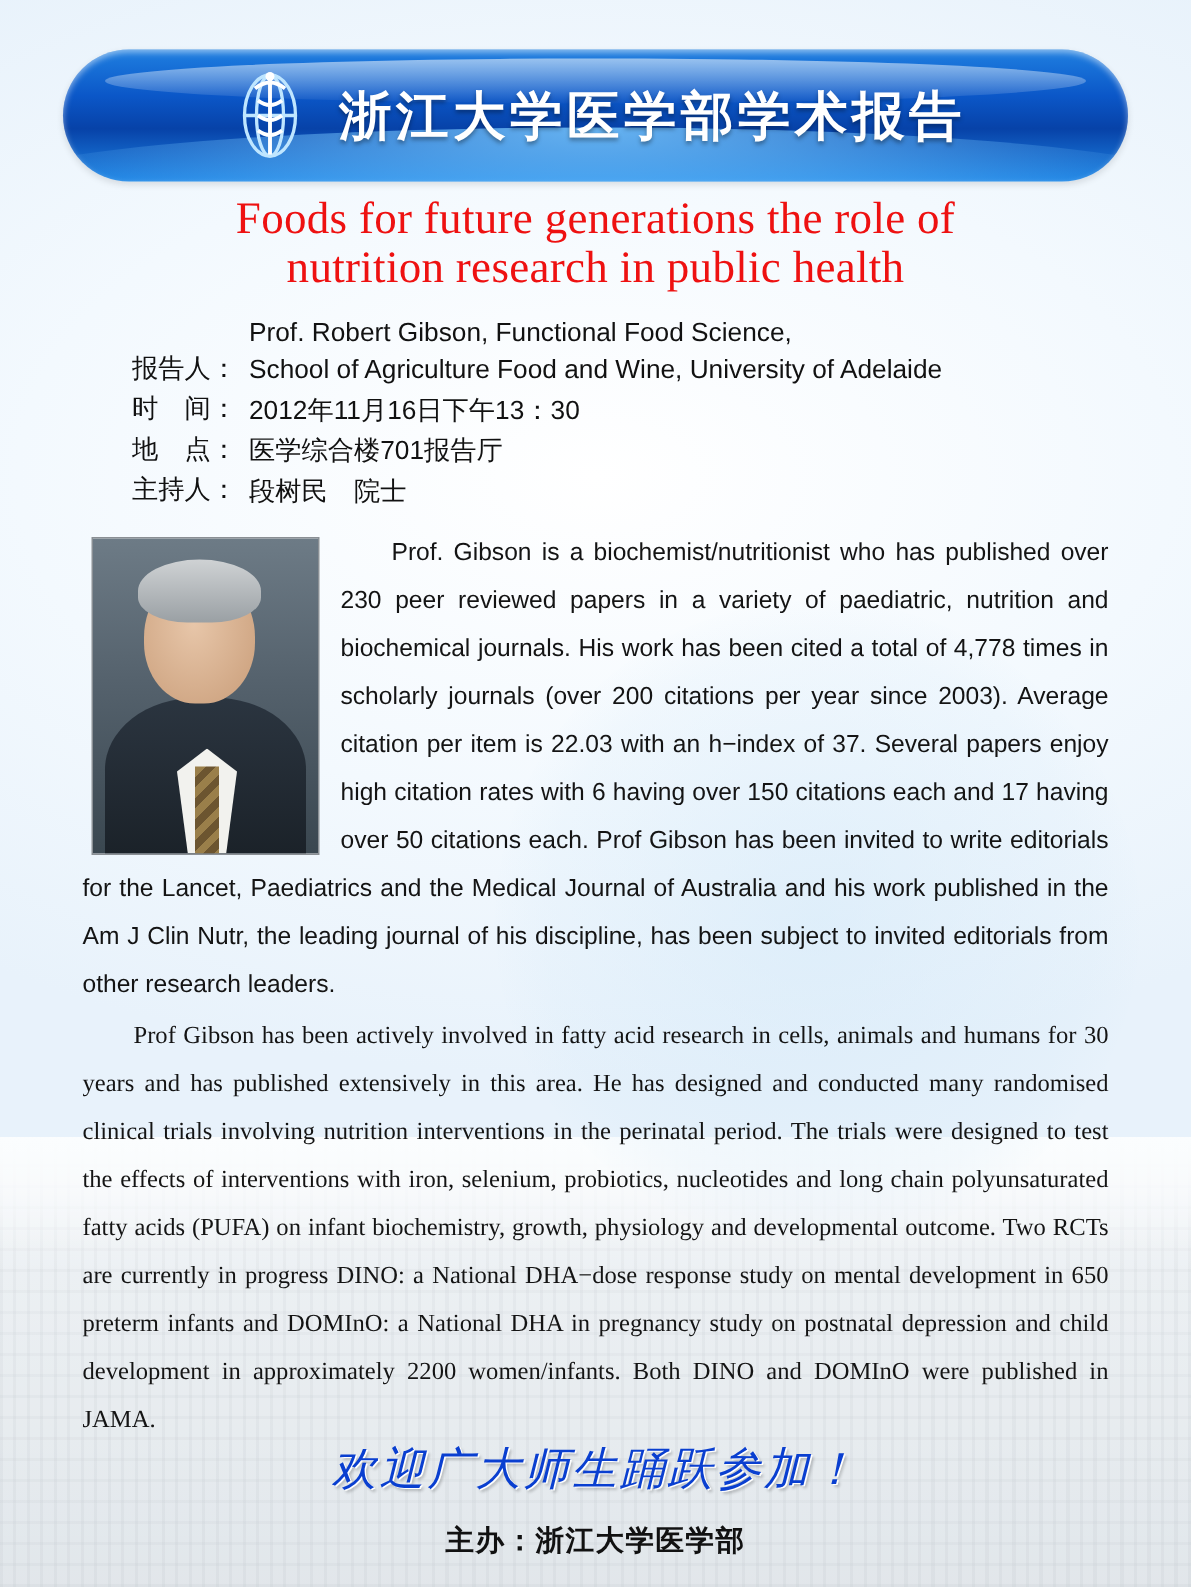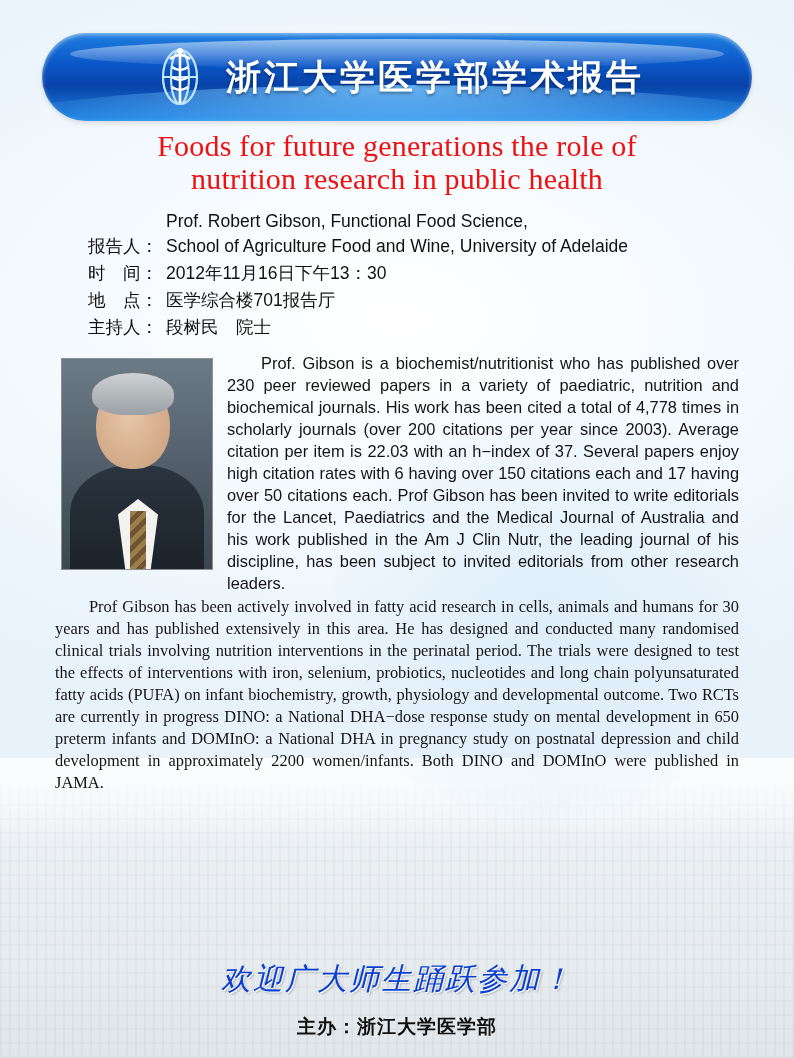--- a/index.html
+++ b/index.html
@@ -150,21 +150,21 @@
   .info-value .line2 {
     display: block;
     margin-left: 0px;
   }
 
   
   .body-wrap {
     margin: 12px 55px 0 55px;
     position: relative;
     font-size: 16.4px;
-    line-height: 22px;
+    line-height: 32px;
     color: #141414;
     text-align: justify;
   }
   .portrait {
     float: left;
     width: 150px;
     height: 210px;
     margin: 6px 14px 4px 6px;
     border: 1px solid #8a8f94;
     background: linear-gradient(to bottom, #6d7b86 0%, #55626d 45%, #3a4750 100%);

